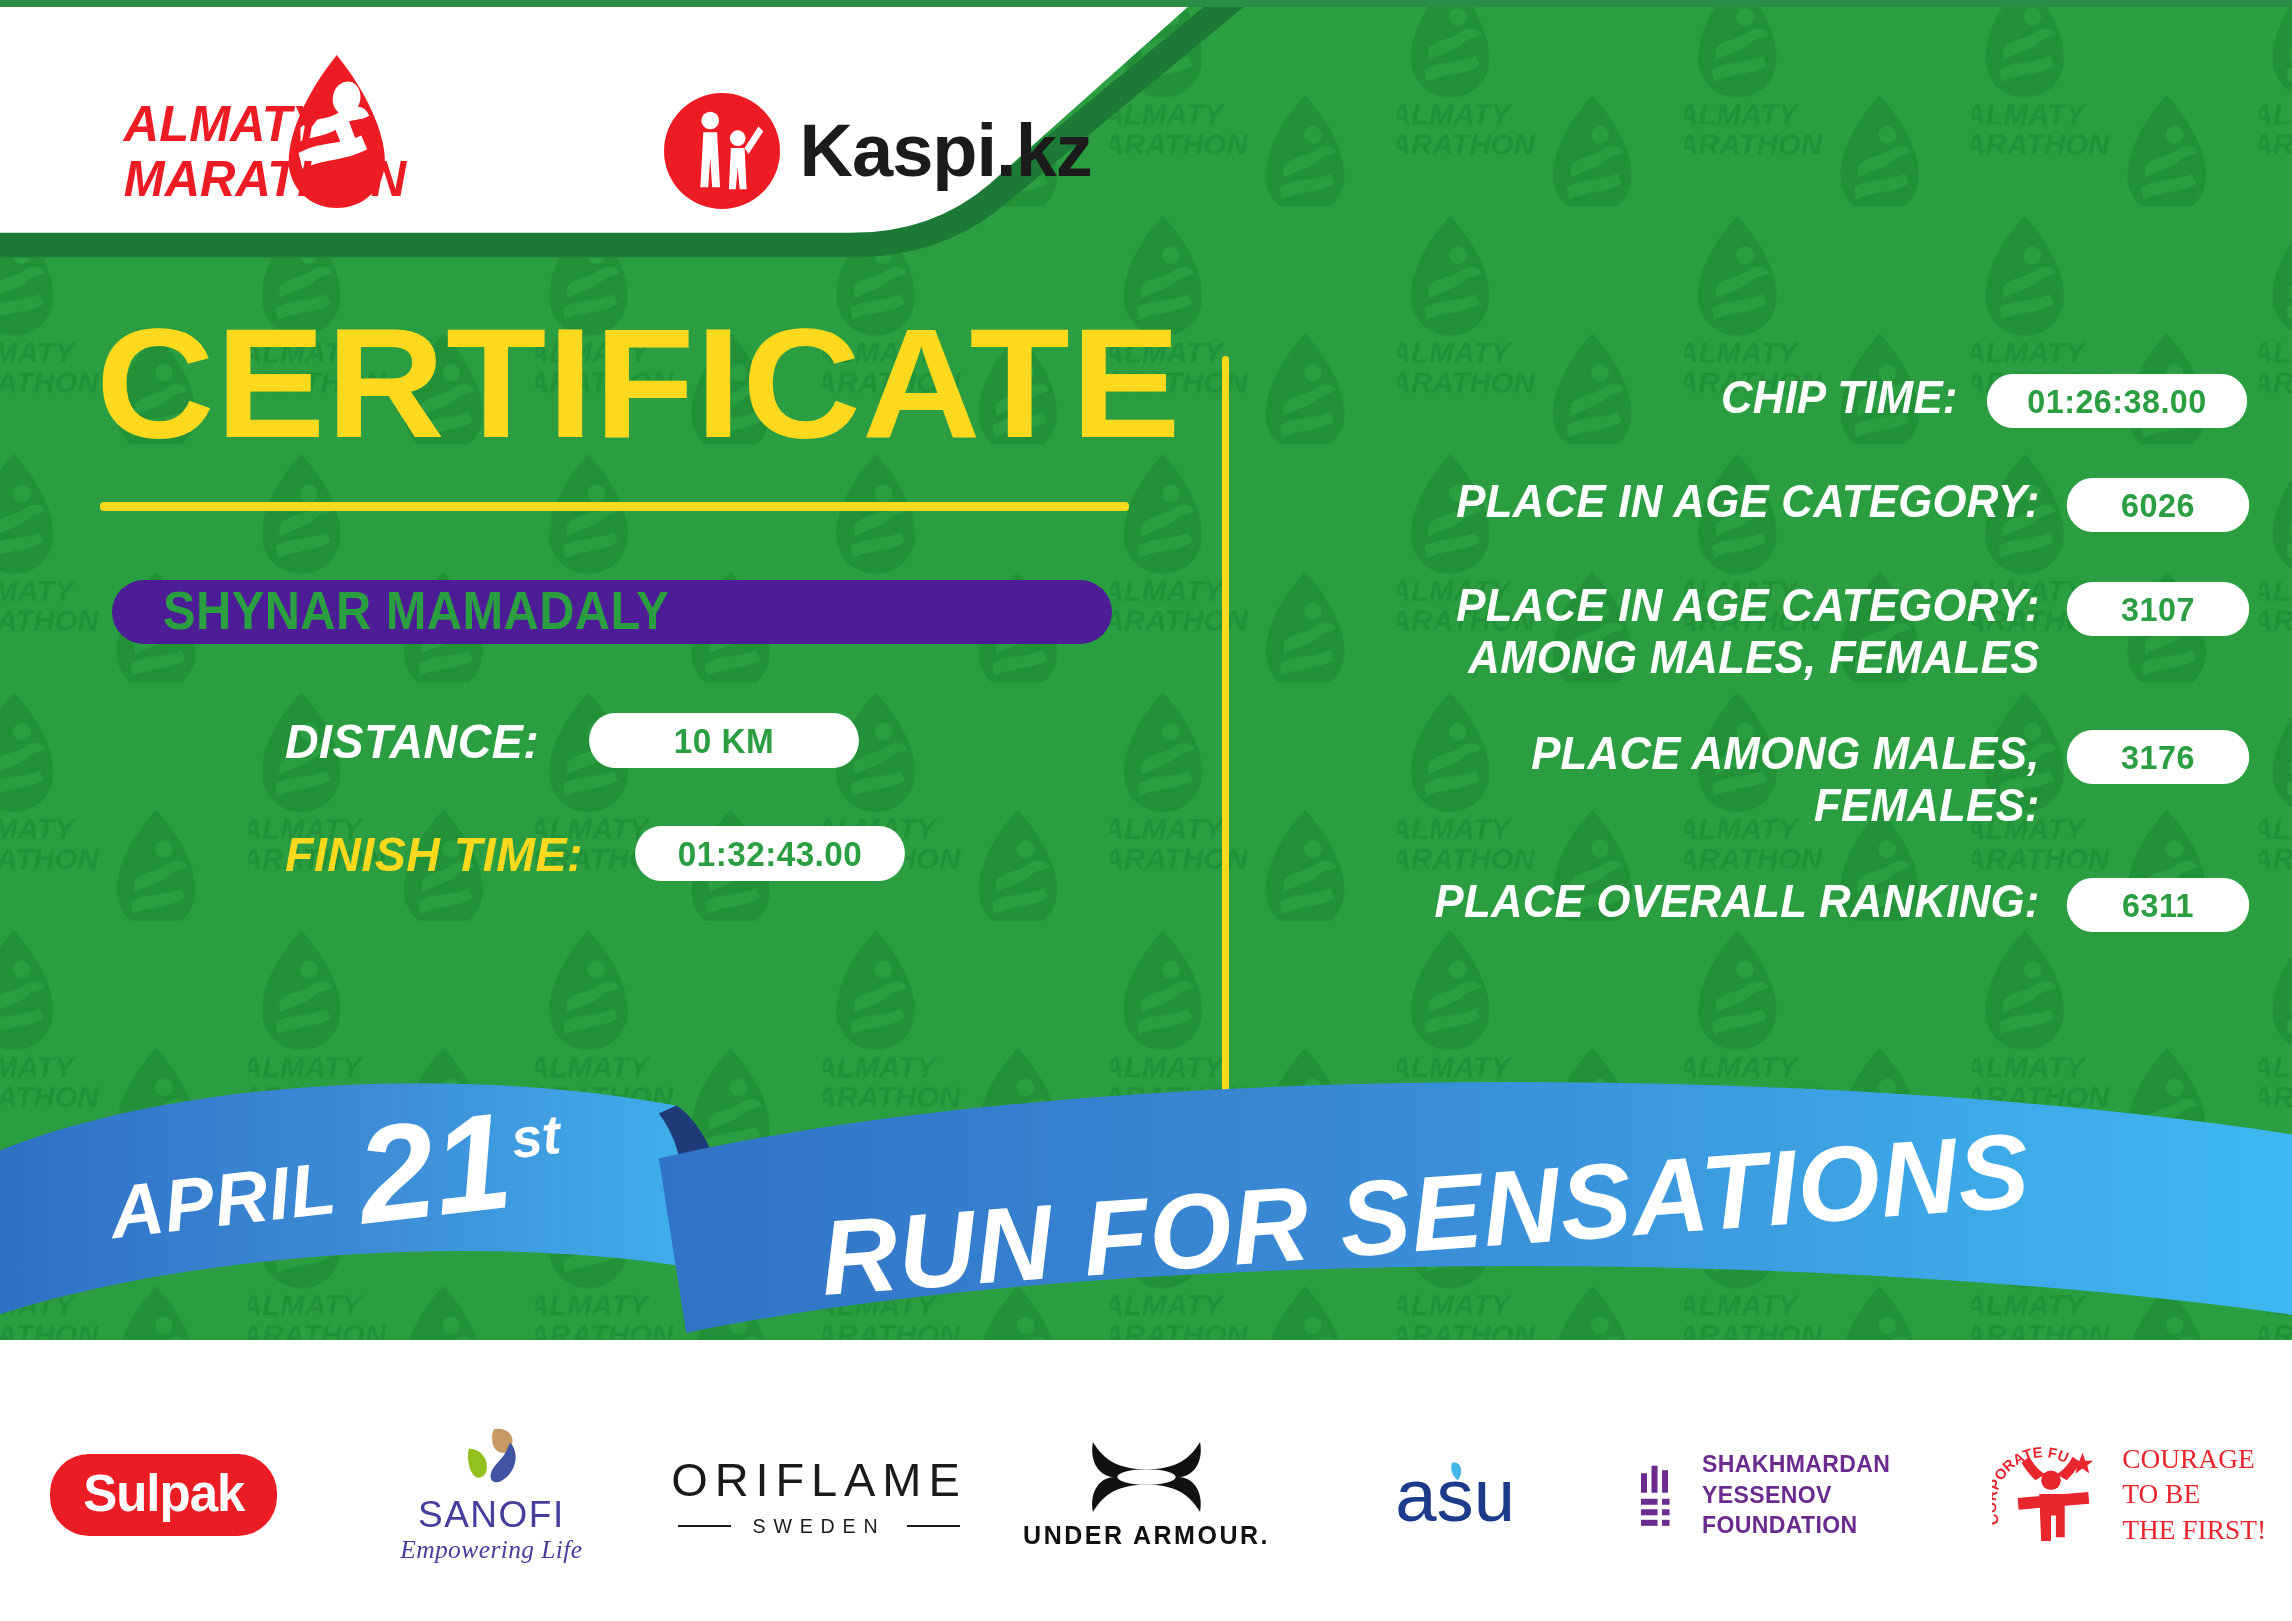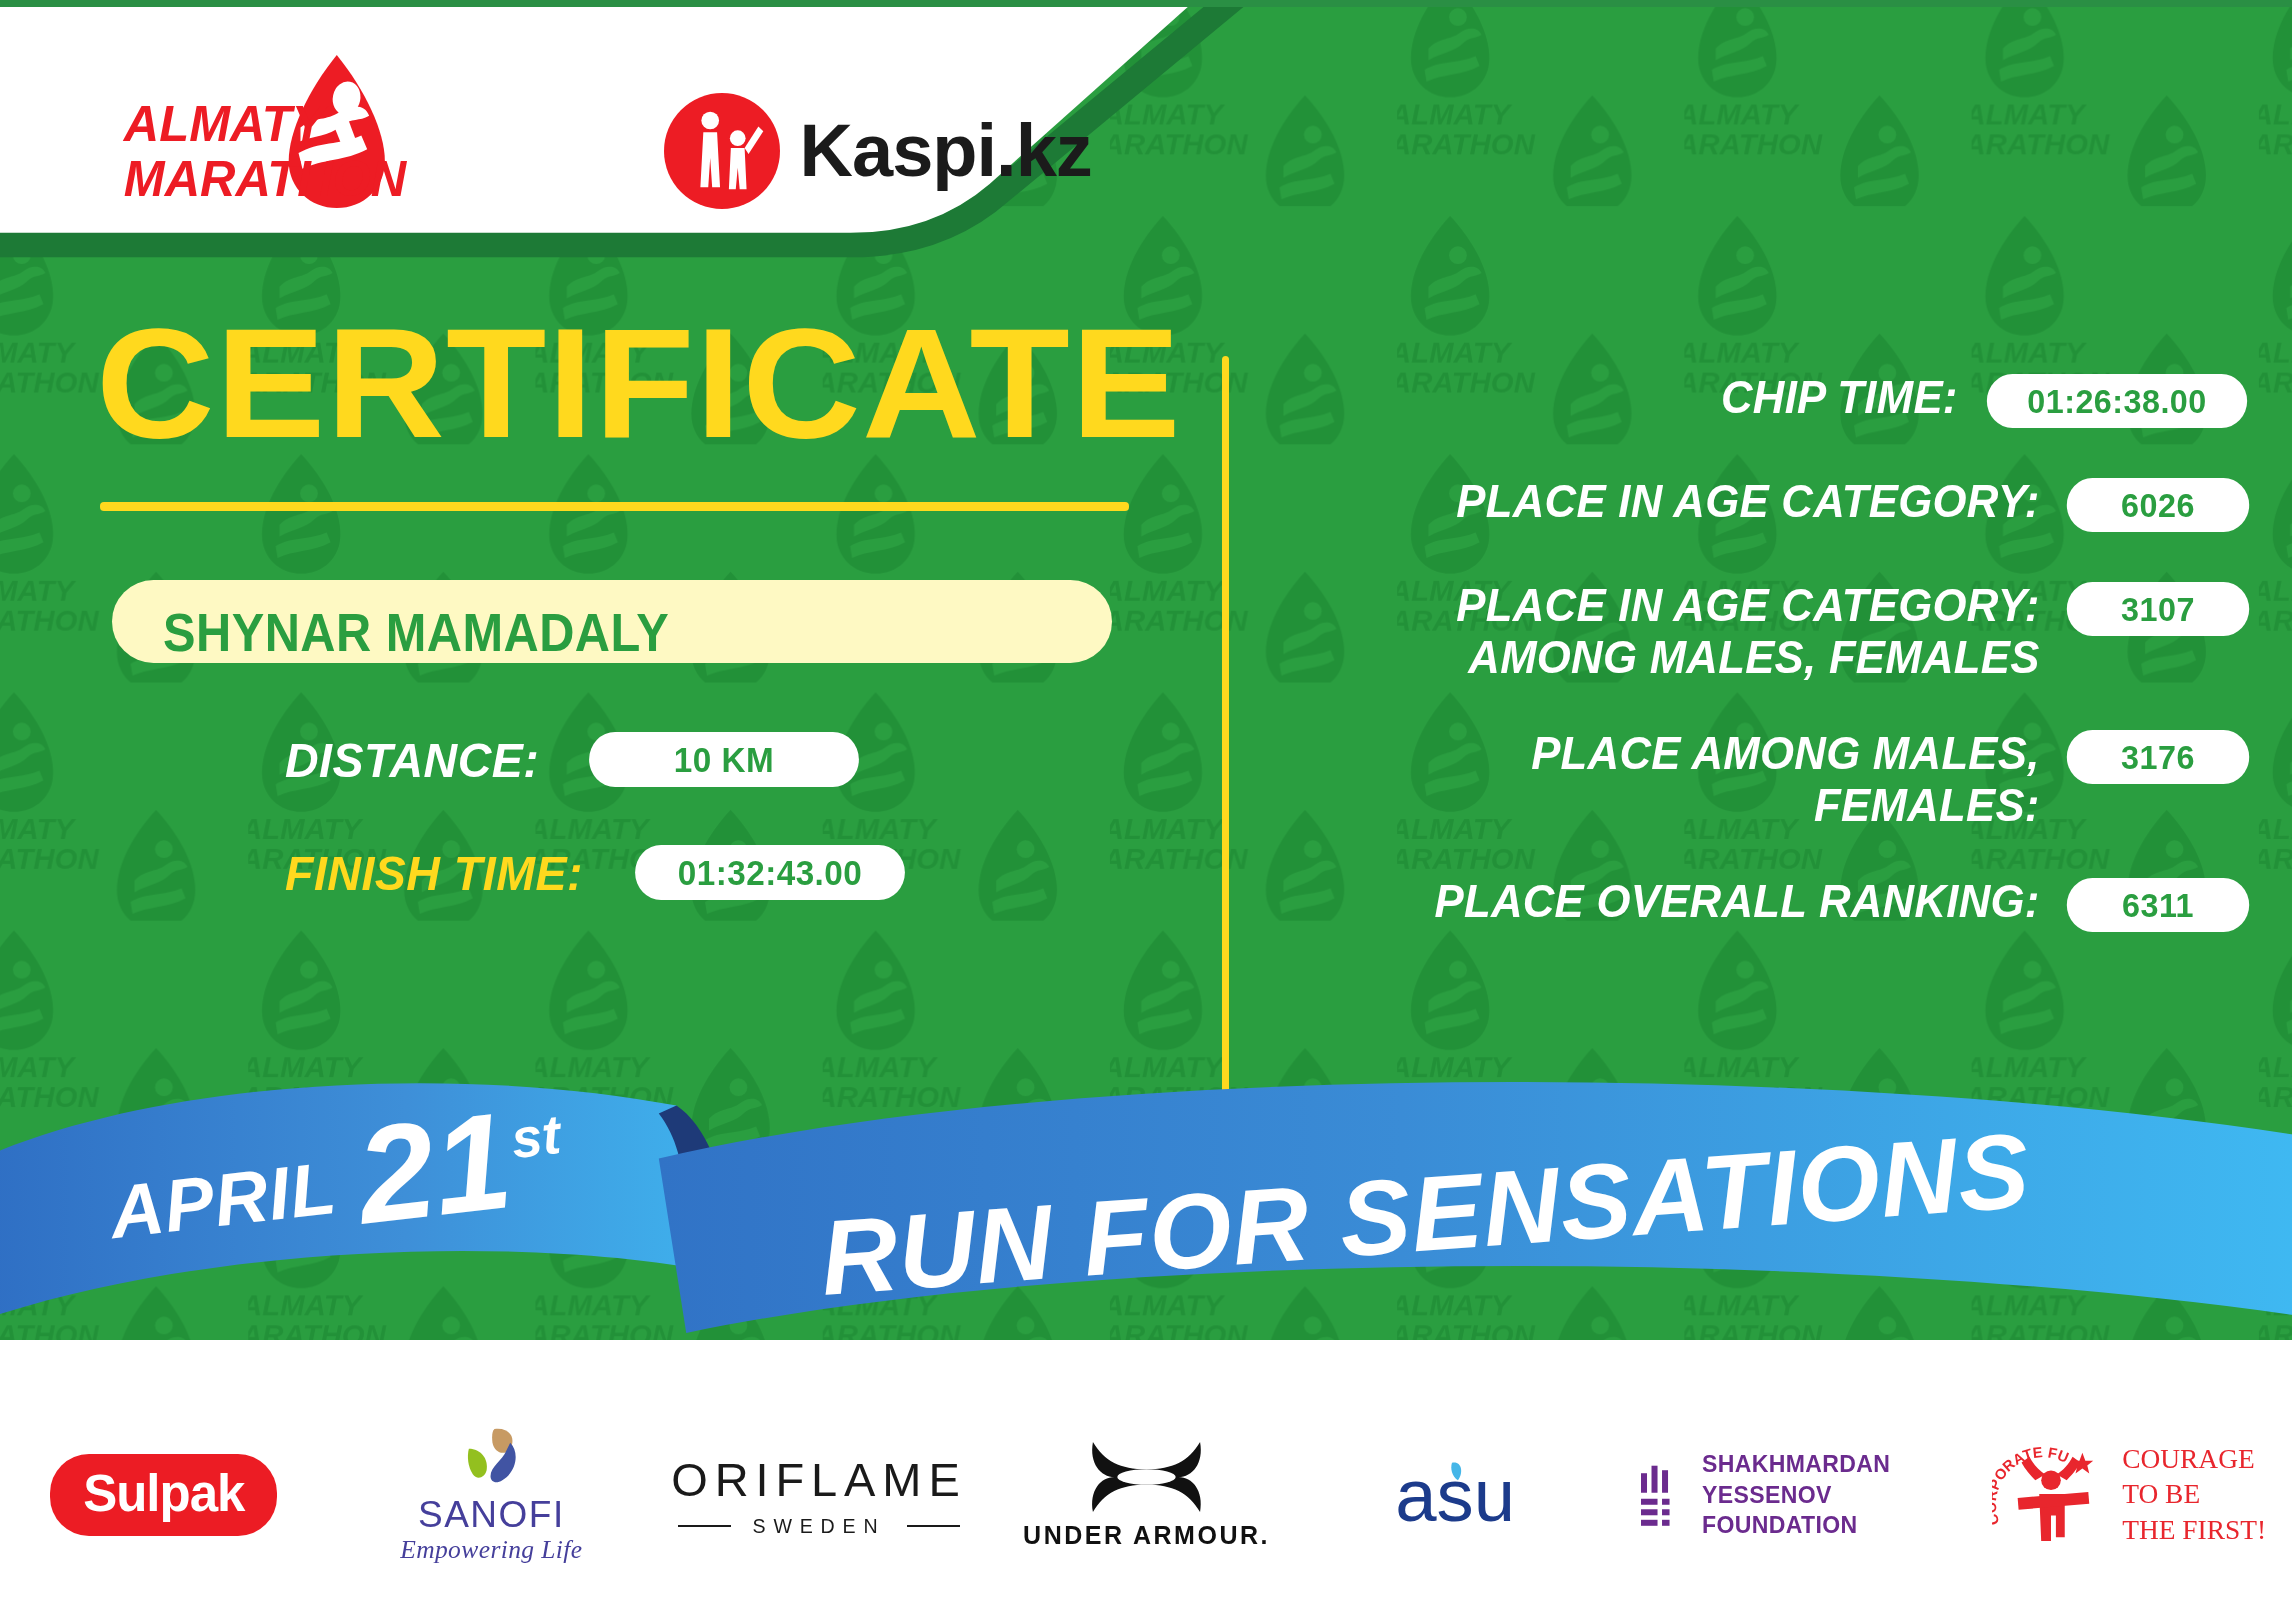--- a/index.html
+++ b/index.html
@@ -89,24 +89,24 @@
     font-family: "Liberation Sans Narrow", "Liberation Sans", sans-serif;
   }
   .title-rule {
     margin-left: 80px; margin-top: 41px;
     width: 1029px; height: 8.8px;
     background: #ffd91e;
     border-radius: 3.9px;
   }
   .name-pill {
     margin-left: 92px; margin-top: 69px;
-    width: 1000px; height: 83px;
-    background: #fef9c3;
+    width: 1000px; height: 64px;
+    background: #4c1d95;
     border-radius: 45px;
-    display: flex; align-items: flex-end;
+    display: flex; align-items: flex-start;
   }
   .name-text {
     margin-left: 51px;
     font-size: 53px; font-weight: 700;
     color: #2a9e40;
     letter-spacing: 0.5px;
     transform: scaleX(0.92);
     transform-origin: left center;
     white-space: nowrap;
     font-family: "Liberation Sans Narrow", "Liberation Sans", sans-serif;

